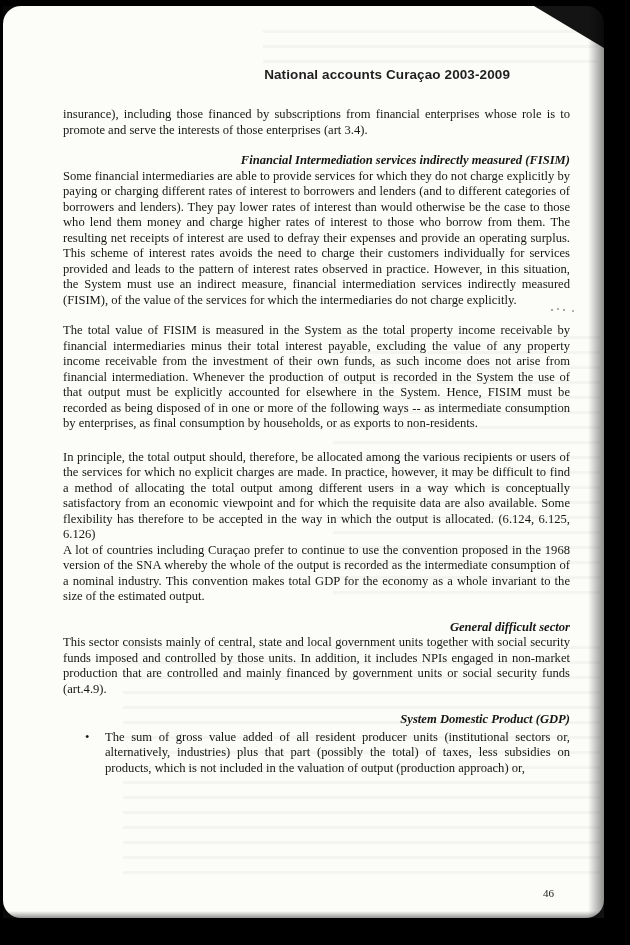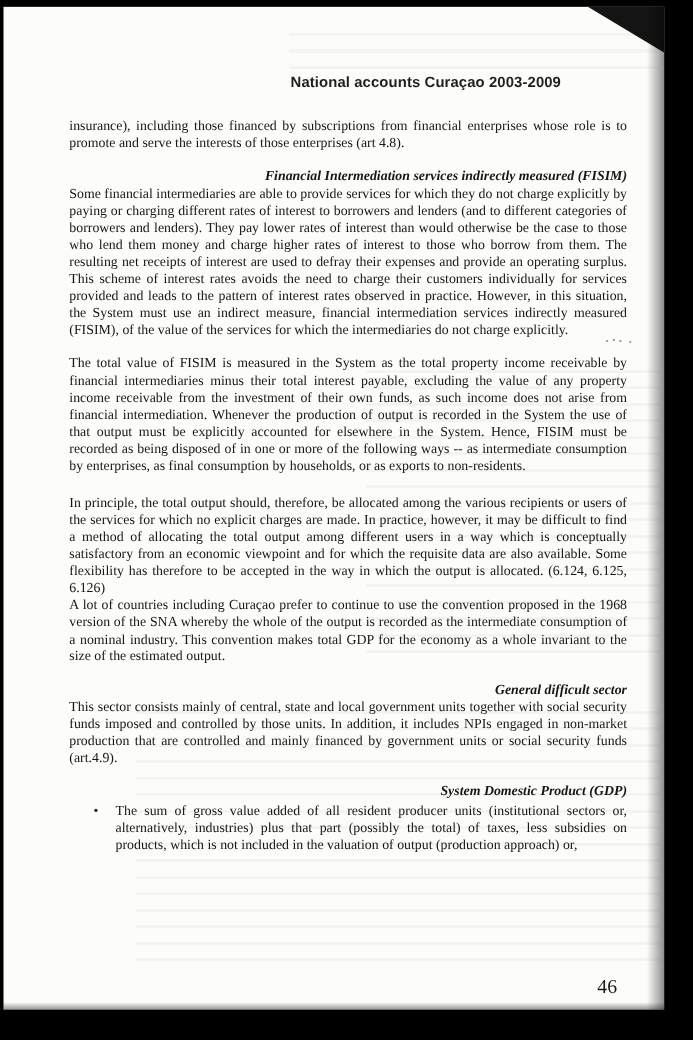--- a/index.html
+++ b/index.html
@@ -15,20 +15,21 @@
     font-family: "Liberation Serif", serif;
   }
   
   .page {
     position: absolute;
     left: 3px;
     top: 6px;
     width: 601px;
     height: 912px;
     background: #fcfcf9;
+    border-radius: 18px;
   }
   
   .page::before {
     content: "";
     position: absolute;
     right: 0; top: 0; bottom: 0;
     width: 16px;
     background: linear-gradient(to right, rgba(0,0,0,0), rgba(30,30,30,0.5));
     pointer-events: none;
   }
@@ -136,36 +137,36 @@
   }
   .bullet-marker {
     position: absolute;
     left: 22px;
     top: 0;
   }
   .page-number {
     position: absolute;
     top: 881px;
     left: 540px;
-    font-size: 18px;
+    font-size: 11px;
     color: #1a1a1a;
   }
 </style>
 </head>
 <body>
 
 <div class="page">
   <div class="bleed b1"></div>
   <div class="bleed b2"></div>
   <div class="bleed b3"></div>
 
   <div class="header">National accounts Curaçao 2003-2009</div>
 
   <div class="content">
-      <div class="para">insurance), including those financed by subscriptions from financial enterprises whose role is to promote and serve the interests of those enterprises (art 4.8).</div>
+      <div class="para">insurance), including those financed by subscriptions from financial enterprises whose role is to promote and serve the interests of those enterprises (art 3.4).</div>
       <div class="heading">Financial Intermediation services indirectly measured (FISIM)</div>
       <div class="para">Some financial intermediaries are able to provide services for which they do not charge explicitly by paying or charging different rates of interest to borrowers and lenders (and to different categories of borrowers and lenders). They pay lower rates of interest than would otherwise be the case to those who lend them money and charge higher rates of interest to those who borrow from them. The resulting net receipts of interest are used to defray their expenses and provide an operating surplus. This scheme of interest rates avoids the need to charge their customers individually for services provided and leads to the pattern of interest rates observed in practice. However, in this situation, the System must use an indirect measure, financial intermediation services indirectly measured (FISIM), of the value of the services for which the intermediaries do not charge explicitly.</div>
       <div class="para">The total value of FISIM is measured in the System as the total property income receivable by financial intermediaries minus their total interest payable, excluding the value of any property income receivable from the investment of their own funds, as such income does not arise from financial intermediation. Whenever the production of output is recorded in the System the use of that output must be explicitly accounted for elsewhere in the System. Hence, FISIM must be recorded as being disposed of in one or more of the following ways -- as intermediate consumption by enterprises, as final consumption by households, or as exports to non-residents.</div>
       <div class="para gap-large">In principle, the total output should, therefore, be allocated among the various recipients or users of the services for which no explicit charges are made. In practice, however, it may be difficult to find a method of allocating the total output among different users in a way which is conceptually satisfactory from an economic viewpoint and for which the requisite data are also available. Some flexibility has therefore to be accepted in the way in which the output is allocated. (6.124, 6.125, 6.126)</div>
       <div class="para tight">A lot of countries including Curaçao prefer to continue to use the convention proposed in the 1968 version of the SNA whereby the whole of the output is recorded as the intermediate consumption of a nominal industry. This convention makes total GDP for the economy as a whole invariant to the size of the estimated output.</div>
       <div class="heading">General difficult sector</div>
       <div class="para">This sector consists mainly of central, state and local government units together with social security funds imposed and controlled by those units. In addition, it includes NPIs engaged in non-market production that are controlled and mainly financed by government units or social security funds (art.4.9).</div>
       <div class="heading">System Domestic Product (GDP)</div>
       <div class="bullet-item"><span class="bullet-marker">•</span><span>The sum of gross value added of all resident producer units (institutional sectors or, alternatively, industries) plus that part (possibly the total) of taxes, less subsidies on products, which is not included in the valuation of output (production approach) or,</span></div>
     </div>

